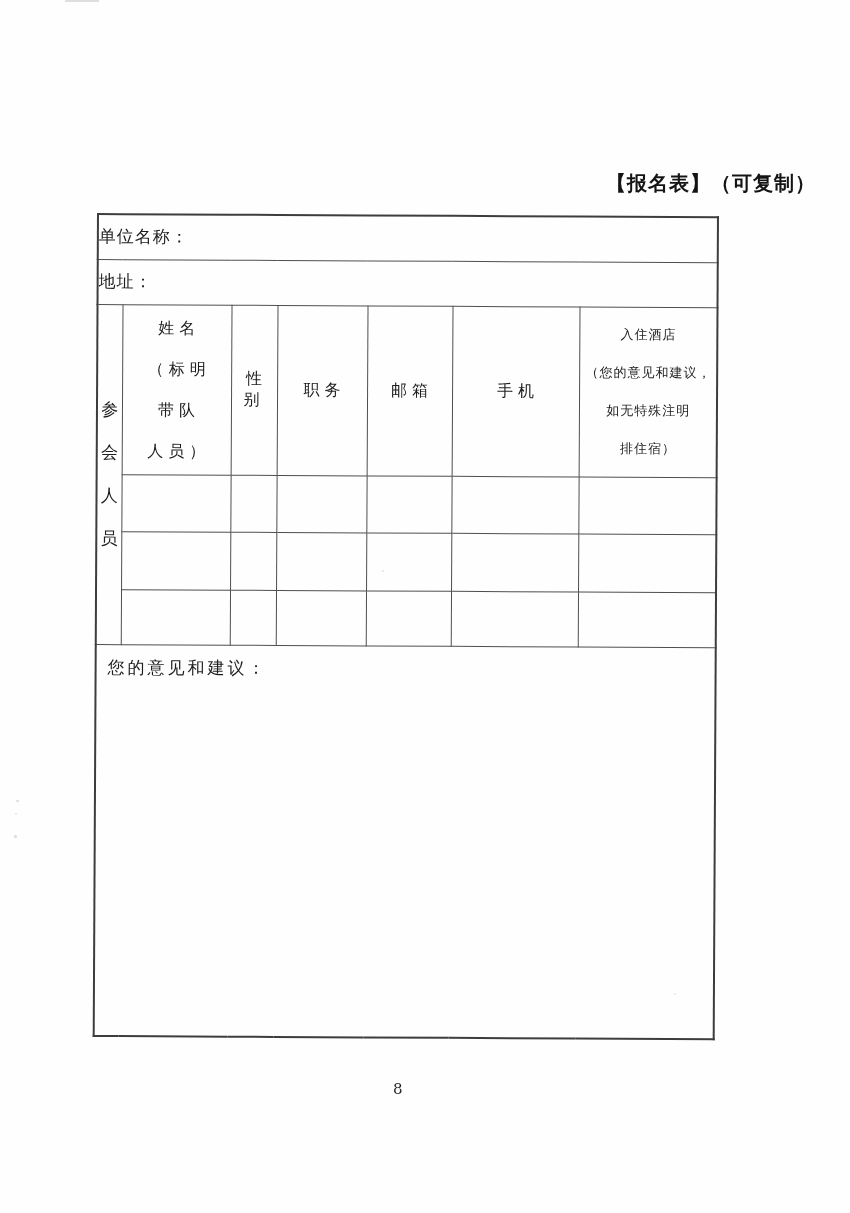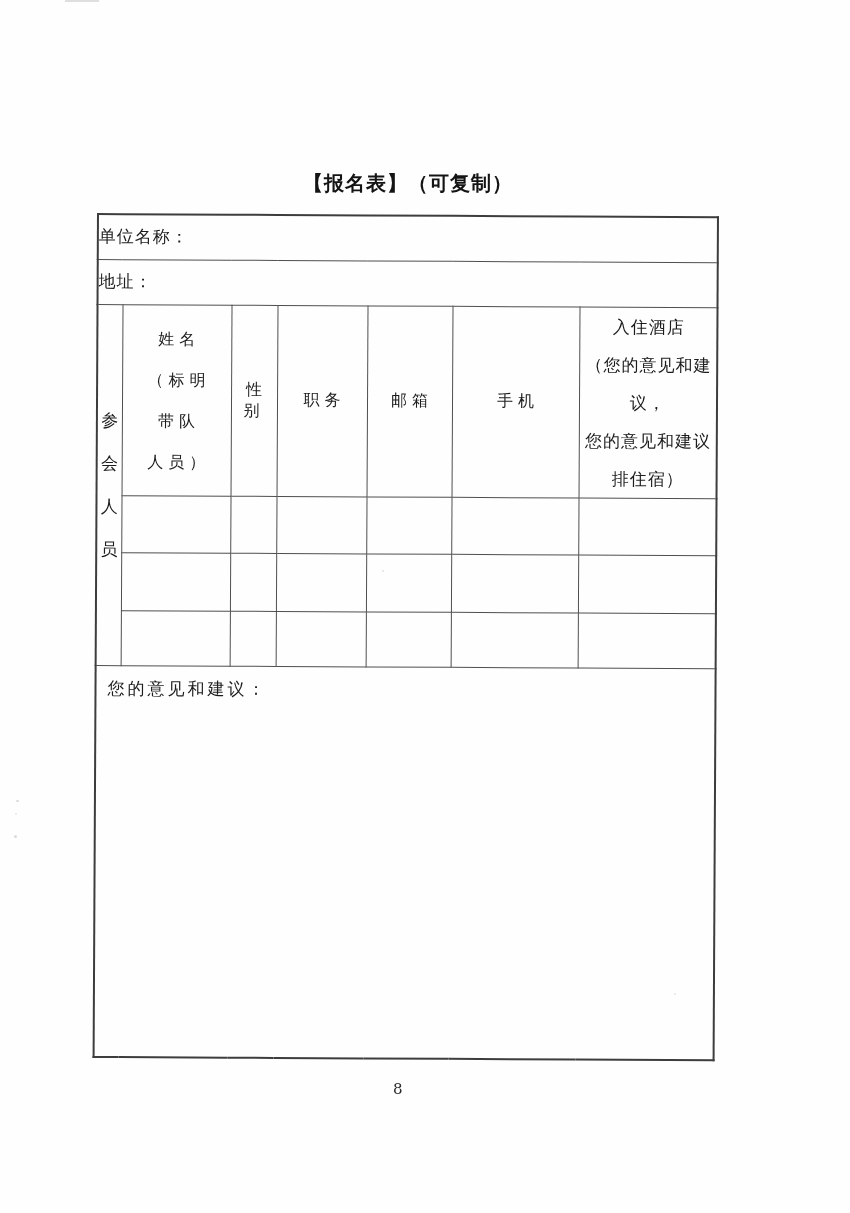--- a/index.html
+++ b/index.html
@@ -13,21 +13,21 @@
   .page {
     position: relative;
     width: 850px; height: 1213px;
     background: #fefefe;
     overflow: hidden;
   }
   
   .title {
     position: absolute;
     left: 0; top: 170px; width: 816px;
-    text-align: center;
+    text-align: right;
     font-size: 20px; font-weight: bold;
     letter-spacing: 1px;
     color: #141414;
   }
   
   .sheet {
     position: absolute;
     left: 97px; top: 213px;
     transform: rotate(0.3deg);
     transform-origin: 0 0;
@@ -55,21 +55,21 @@
   td.c-attendees {
     font-size: 17px;
     line-height: 43px;
     text-align: center;
     vertical-align: middle;
     letter-spacing: 0;
   }
   td.c-name { font-size: 16px; line-height: 41px; letter-spacing: 5px; }
   td.c-name div { text-indent: 5px; }
   td.hdr { font-size: 16px; letter-spacing: 5px; text-indent: 5px; }
-  td.c-hotel { font-size: 17px; line-height: 38px; letter-spacing: 1px; text-indent: 1px; }
+  td.c-hotel { font-size: 13px; line-height: 38px; letter-spacing: 1px; text-indent: 1px; }
   tr.r-d1 td { height: 57px; }
   tr.r-d2 td { height: 58px; }
   tr.r-d3 td { height: 55px; }
   tr.r-sugg td {
     height: 392px;
     vertical-align: top;
     padding: 11px 0 0 11px;
     font-size: 17px;
     letter-spacing: 3px;
   }
@@ -129,21 +129,21 @@
             <div>带队</div>
             <div>人员）</div>
           </td>
           <td class="hdr">性别</td>
           <td class="hdr">职务</td>
           <td class="hdr">邮箱</td>
           <td class="hdr">手机</td>
           <td class="c-hotel">
             <div>入住酒店</div>
             <div>（您的意见和建议，</div>
-            <div>您的意见和建议</div>
+            <div>如无特殊注明</div>
             <div>排住宿）</div>
           </td>
         </tr>
         <tr class="r-d1">
           <td></td>
           <td></td>
           <td></td>
           <td></td>
           <td></td>
           <td></td>

